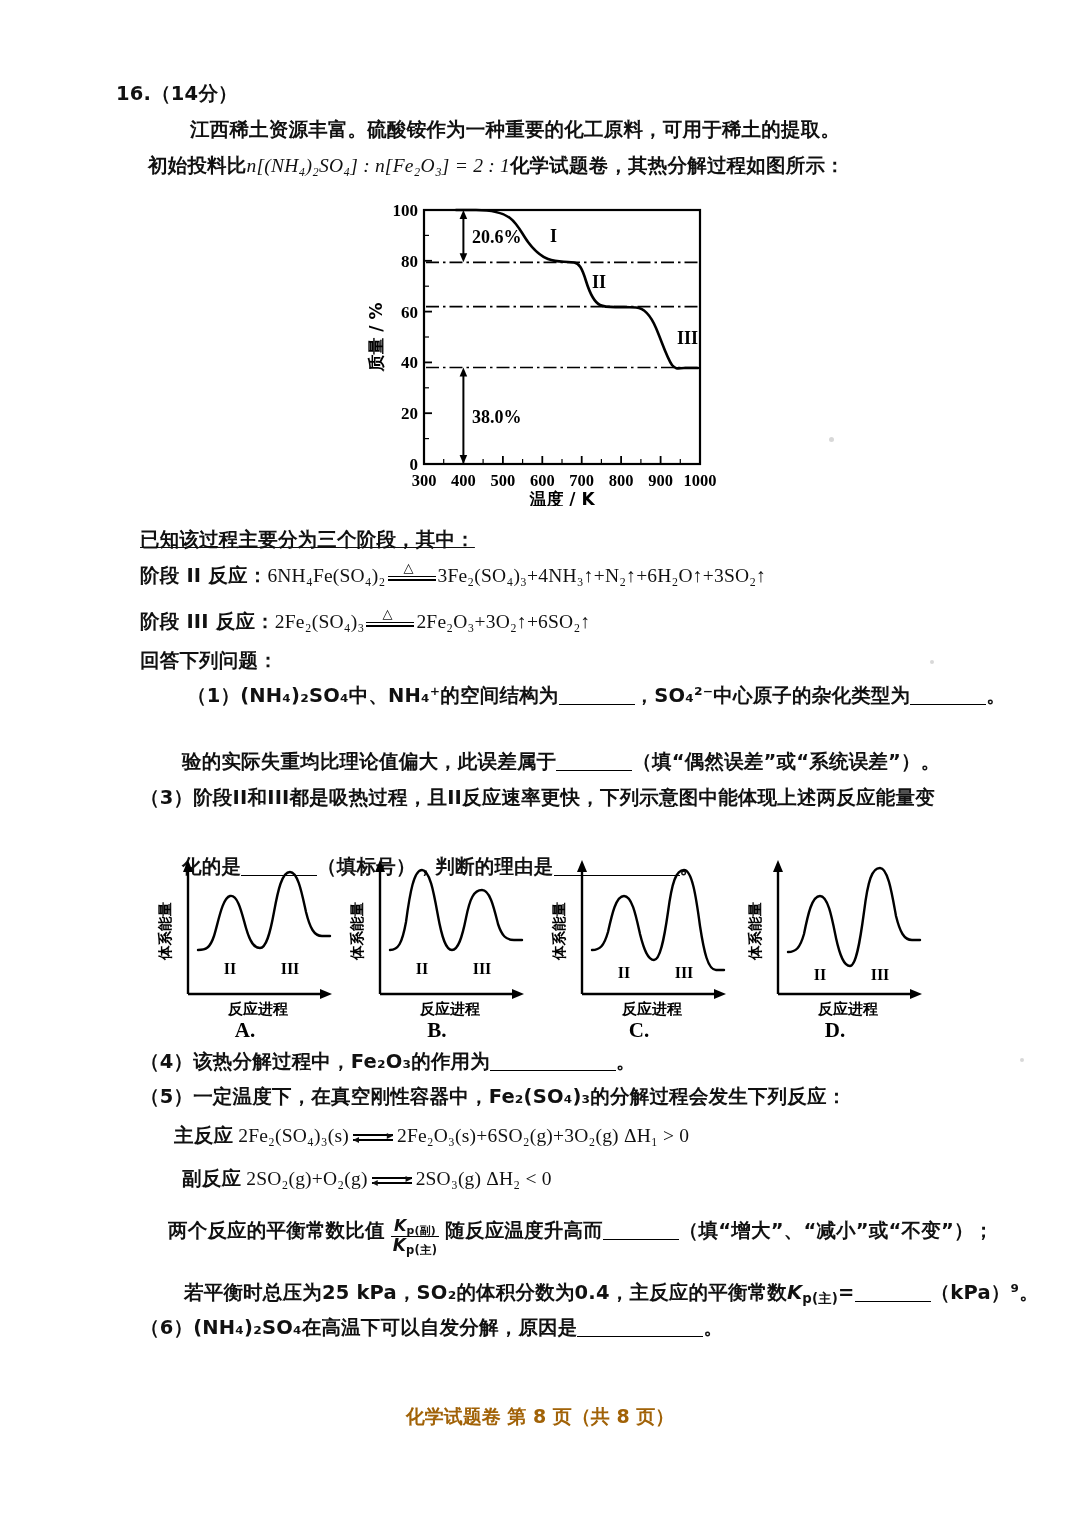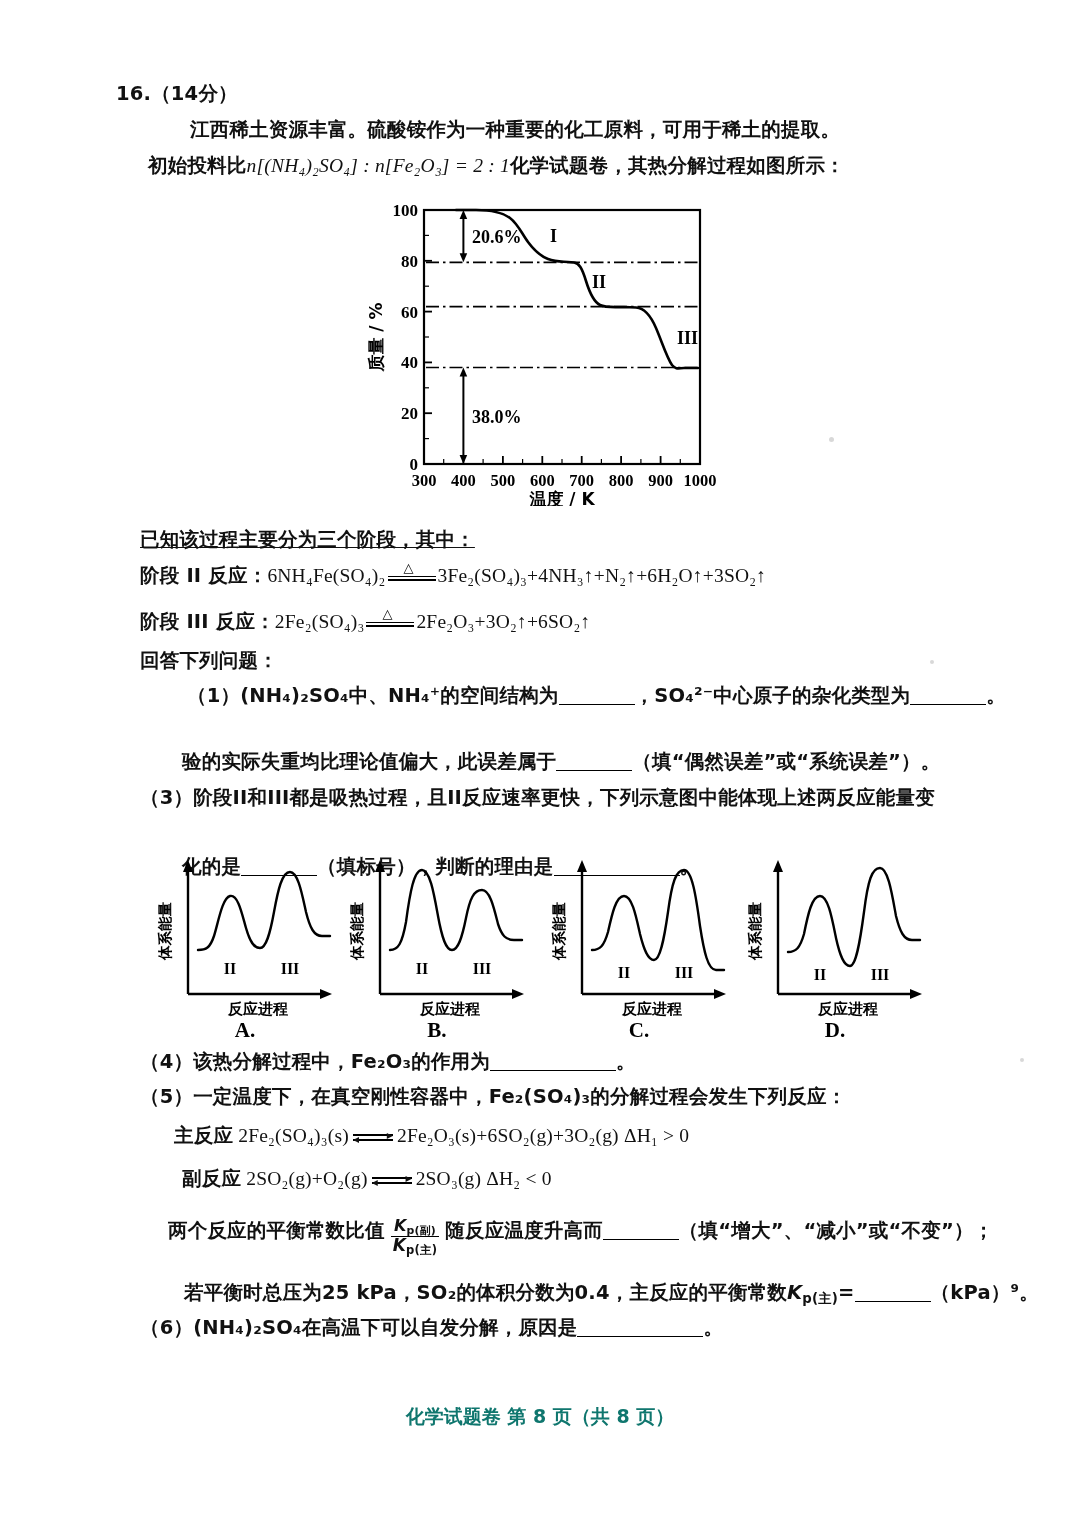--- a/index.html
+++ b/index.html
@@ -79,21 +79,21 @@
   
   .eqm { display:inline-block; position:relative; width:40px; height:1em;
          vertical-align:middle; margin:0 4px; }
   .eqm .t { position:absolute; left:0; top:0.34em; width:40px; height:1.5px; background:#000; }
   .eqm .b { position:absolute; left:0; top:0.60em; width:40px; height:1.5px; background:#000; }
   .eqm .ht{ position:absolute; right:0; top:0.10em; font-size:12px; line-height:1; }
   .eqm .hb{ position:absolute; left:0;  top:0.46em; font-size:12px; line-height:1; }
 
   
   #footer { position:absolute; left:0; top:1404px; width:1080px; text-align:center;
-            font-size:19px; color:#0f766e; }
+            font-size:19px; color:#a16207; }
   #footer .cn { font-weight:700; }
 
   .speck { position:absolute; background:#d8d8d8; border-radius:50%; }
 </style>
 </head>
 <body>
 
 <div class="page">
 
   <div class="ln cn" id="q-number">16.（14分）</div>

